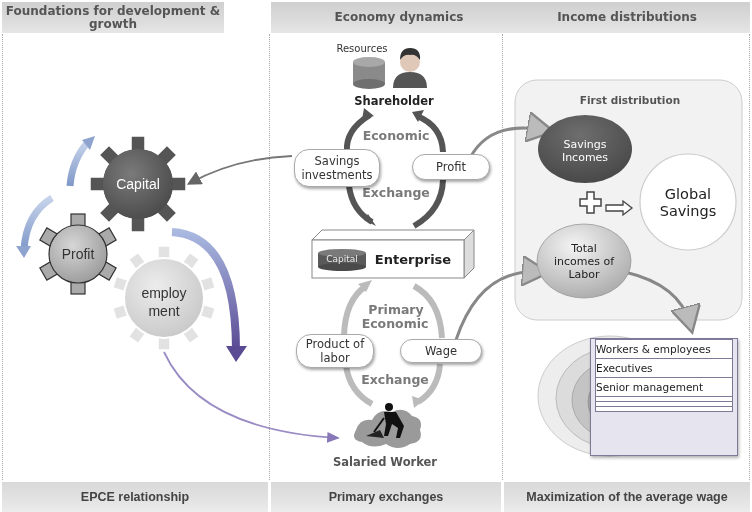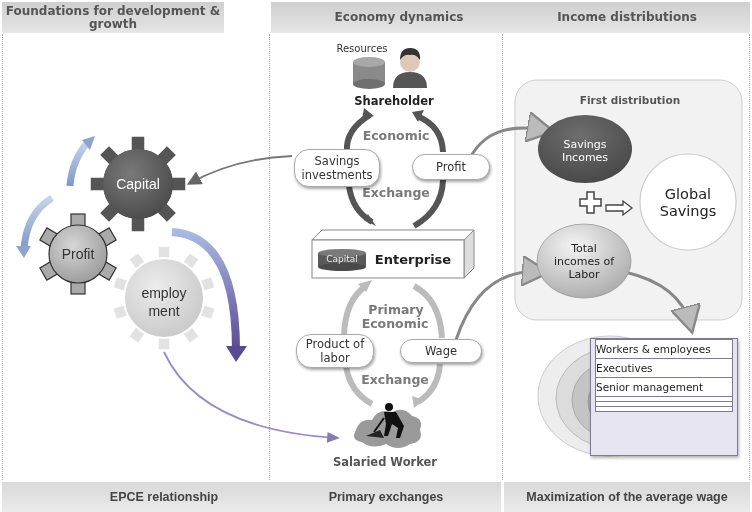--- a/index.html
+++ b/index.html
@@ -23,21 +23,21 @@
 
 <div class="hdr" style="left:2px;width:222px;">Foundations for development &amp; growth</div>
 <div class="hdr" style="left:271px;width:256px;">Economy dynamics</div>
 <div class="hdr" style="left:504px;width:246px;">Income distributions</div>
 
 <div class="vsep" style="left:2px;"></div>
 <div class="vsep" style="left:269px;"></div>
 <div class="vsep" style="left:502px;"></div>
 <div class="vsep" style="left:749px;"></div>
 
-<div class="ftr" style="left:2px;width:266px;padding-left:29px;">EPCE relationship</div>
+<div class="ftr" style="left:2px;width:266px;">EPCE relationship</div>
 <div class="ftr" style="left:271px;width:230px;">Primary exchanges</div>
 <div class="ftr" style="left:504px;width:246px;">Maximization of the average wage</div>
 
 <svg width="752" height="512" viewBox="0 0 752 512">
   <defs>
     <linearGradient id="gBlue" x1="0" y1="0" x2="0" y2="1">
       <stop offset="0" stop-color="#c6d3ea"></stop>
         <stop offset="1" stop-color="#7f98c8"></stop>
     </linearGradient>
     <linearGradient id="gPurple" x1="0" y1="0" x2="0" y2="1">

